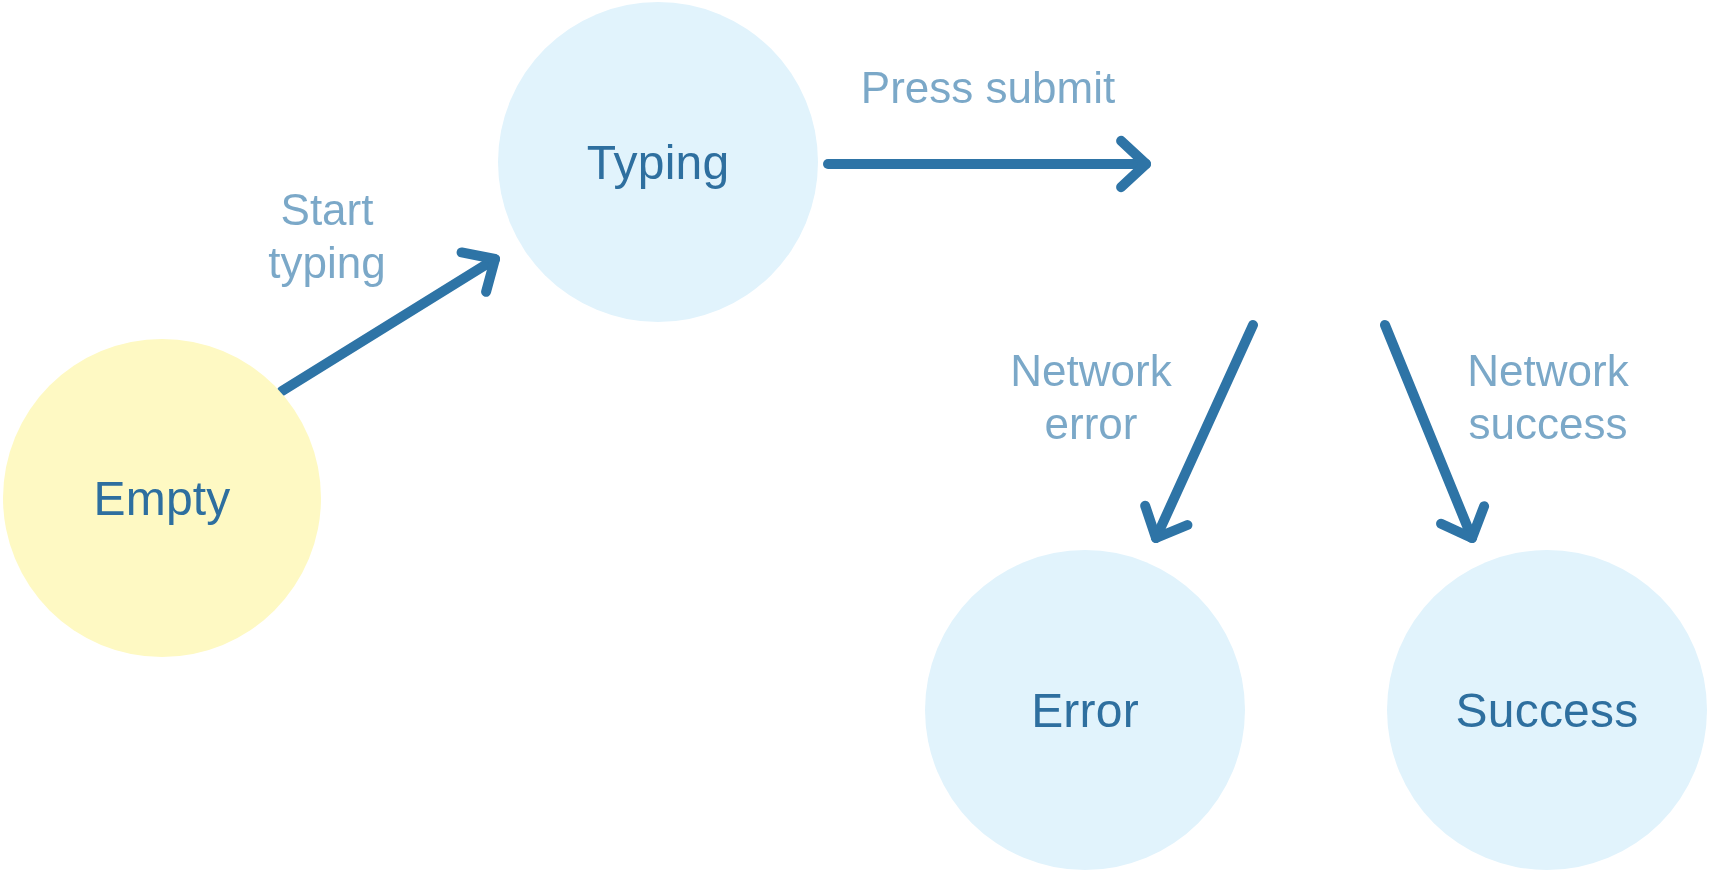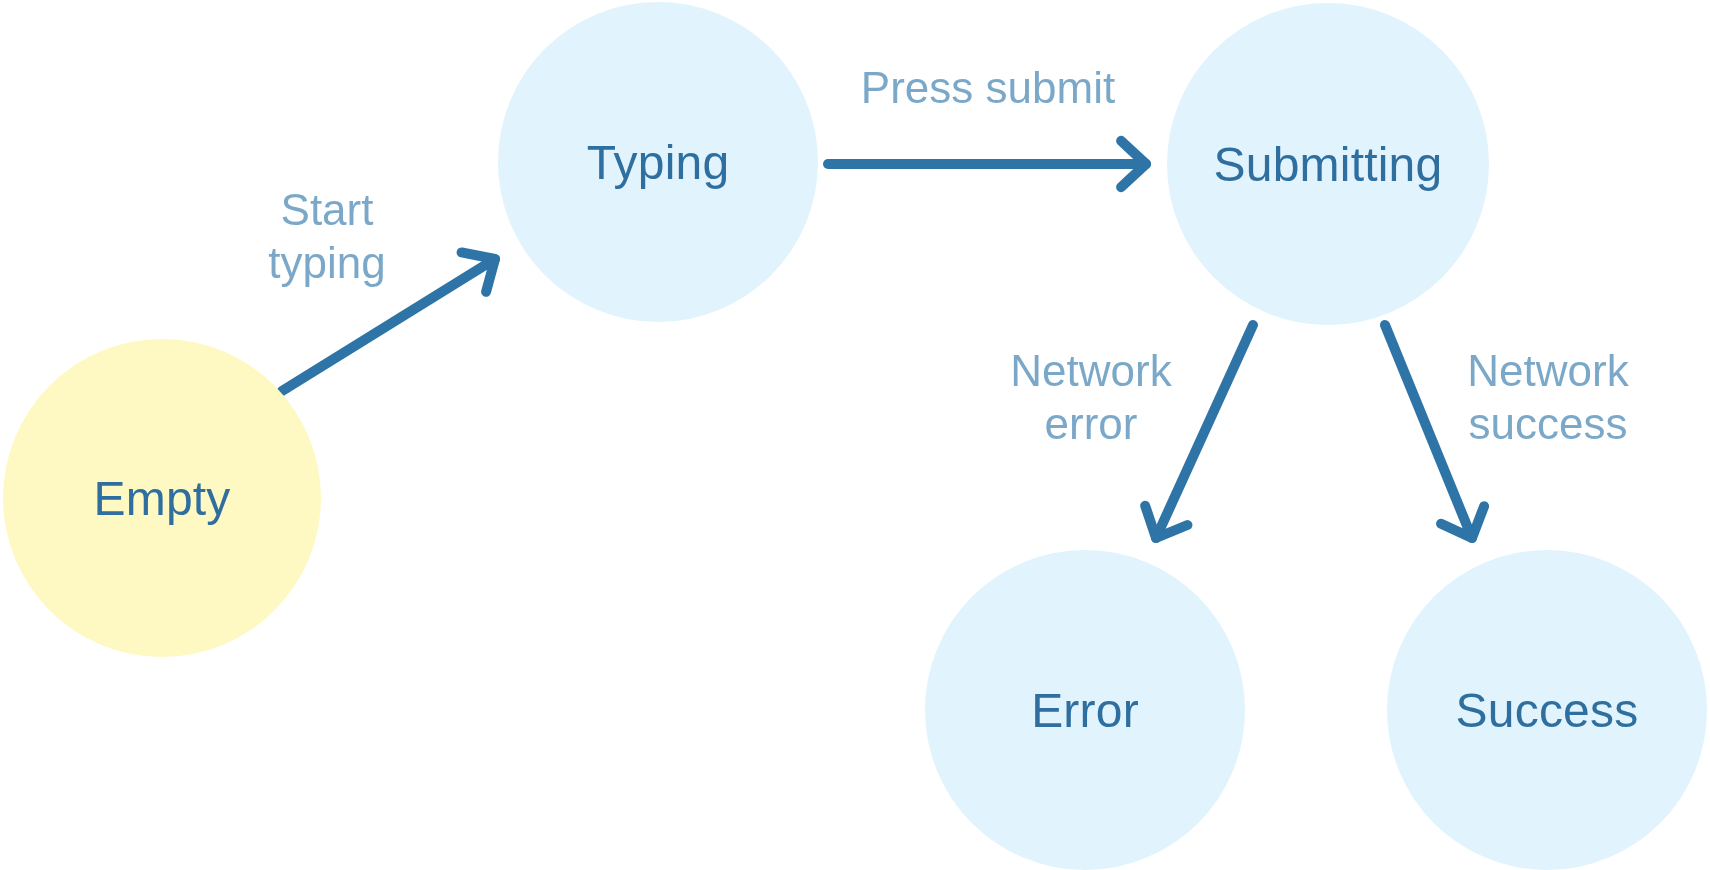--- a/index.html
+++ b/index.html
@@ -72,23 +72,20 @@
         <path d="M 1441.1 523.7 L 1472 538 L 1484.1 506.2"></path>
       </g>
     </svg>
 
   <div class="node" style="left: 3px; top: 339px; height: 318px; width: 318px; background: #fef9c3;">
     <span class="node-label" style="color: rgb(46, 111, 159);">Empty</span>
   </div>
   <div class="node" style="left: 498px; top: 2px; height: 320px; width: 320px; background: rgb(225, 243, 252);">
     <span class="node-label" style="color: rgb(46, 111, 159);">Typing</span>
   </div>
-  <div class="node" style="left: 1167px; top: 3px; height: 322px; width: 322px; background: rgb(225, 243, 252);">
-    <span class="node-label" style="color: rgb(46, 111, 159);">Submitting</span>
-  </div>
   <div class="node" style="left: 925px; top: 550px; height: 320px; width: 320px; background: rgb(225, 243, 252);">
     <span class="node-label" style="color: rgb(46, 111, 159);">Error</span>
   </div>
   <div class="node" style="left: 1387px; top: 550px; height: 320px; width: 320px; background: rgb(225, 243, 252);">
     <span class="node-label" style="color: rgb(46, 111, 159);">Success</span>
   </div>
 
   <div class="edge-label" style="left: 327px; top: 236px; color: rgb(36, 112, 165); opacity: 0.6;">
     <span class="line">Start</span>
     <span class="line">typing</span>

